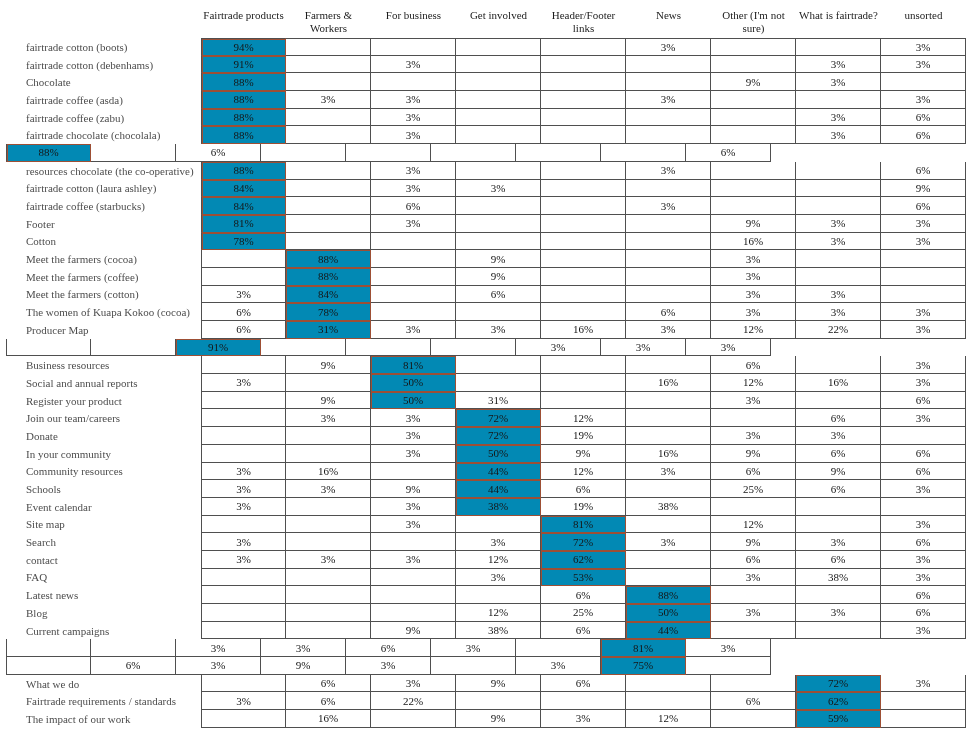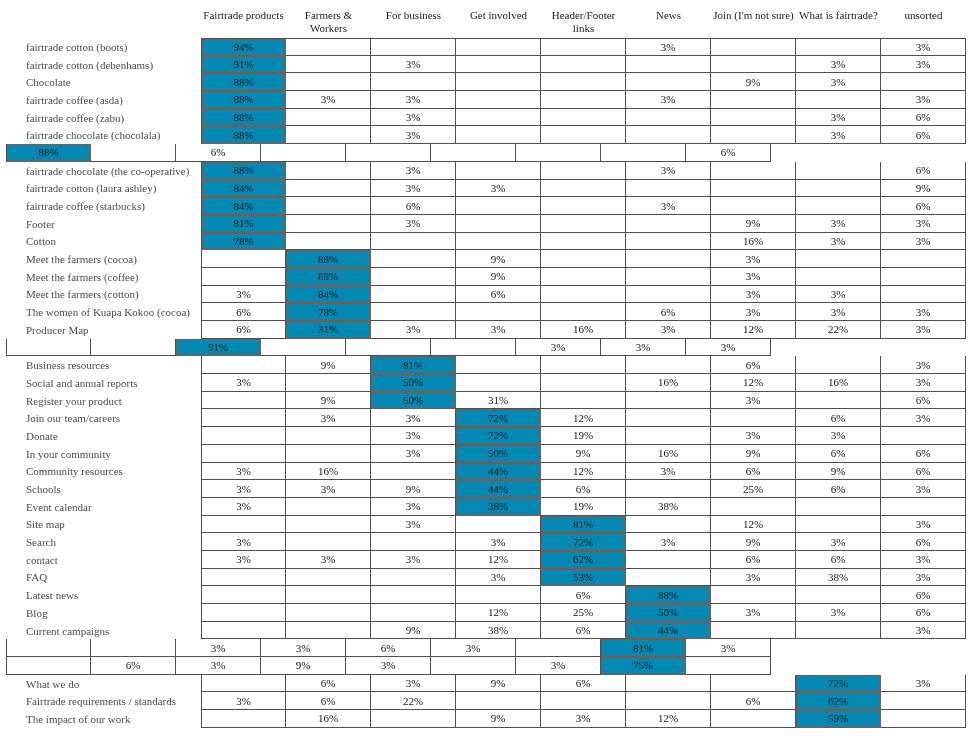--- a/index.html
+++ b/index.html
@@ -43,21 +43,21 @@
 <div class="page">
   <div class="matrix">
     <div class="hdr-row">
         <div class="hcorner"></div>
         <div class="hcell">Fairtrade products</div>
         <div class="hcell">Farmers &amp; Workers</div>
         <div class="hcell">For business</div>
         <div class="hcell">Get involved</div>
         <div class="hcell">Header/Footer links</div>
         <div class="hcell">News</div>
-        <div class="hcell">Join (I'm not sure)</div>
+        <div class="hcell">Other (I'm not sure)</div>
         <div class="hcell">What is fairtrade?</div>
         <div class="hcell">unsorted</div>
       </div>
     <div class="rows">
         <div class="row r0">
           <div class="rlabel">fairtrade cotton (boots)</div>
           <div class="cell c0 hl">94%</div>
           <div class="cell"></div>
           <div class="cell"></div>
           <div class="cell"></div>
@@ -132,21 +132,21 @@
           <div class="cell"></div>
           <div class="cell">6%</div>
           <div class="cell"></div>
           <div class="cell"></div>
           <div class="cell"></div>
           <div class="cell"></div>
           <div class="cell"></div>
           <div class="cell">6%</div>
         </div>
         <div class="row">
-          <div class="rlabel">fairtrade chocolate (the co-operative)</div>
+          <div class="rlabel">resources chocolate (the co-operative)</div>
           <div class="cell c0 hl">88%</div>
           <div class="cell"></div>
           <div class="cell">3%</div>
           <div class="cell"></div>
           <div class="cell"></div>
           <div class="cell">3%</div>
           <div class="cell"></div>
           <div class="cell"></div>
           <div class="cell">6%</div>
         </div>

